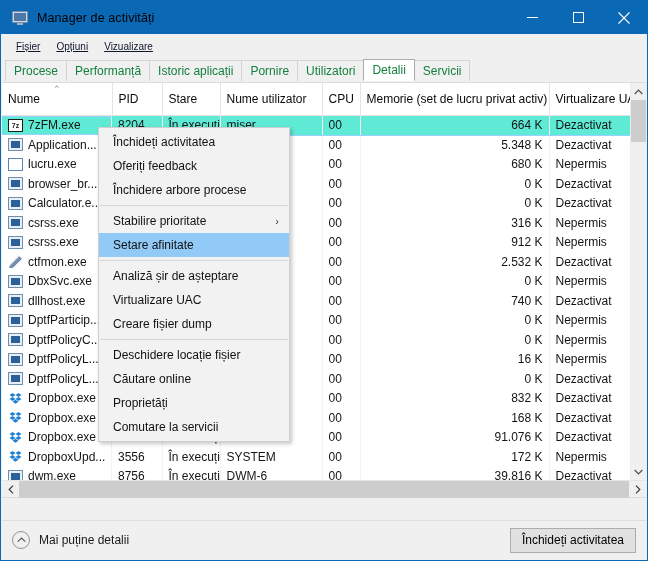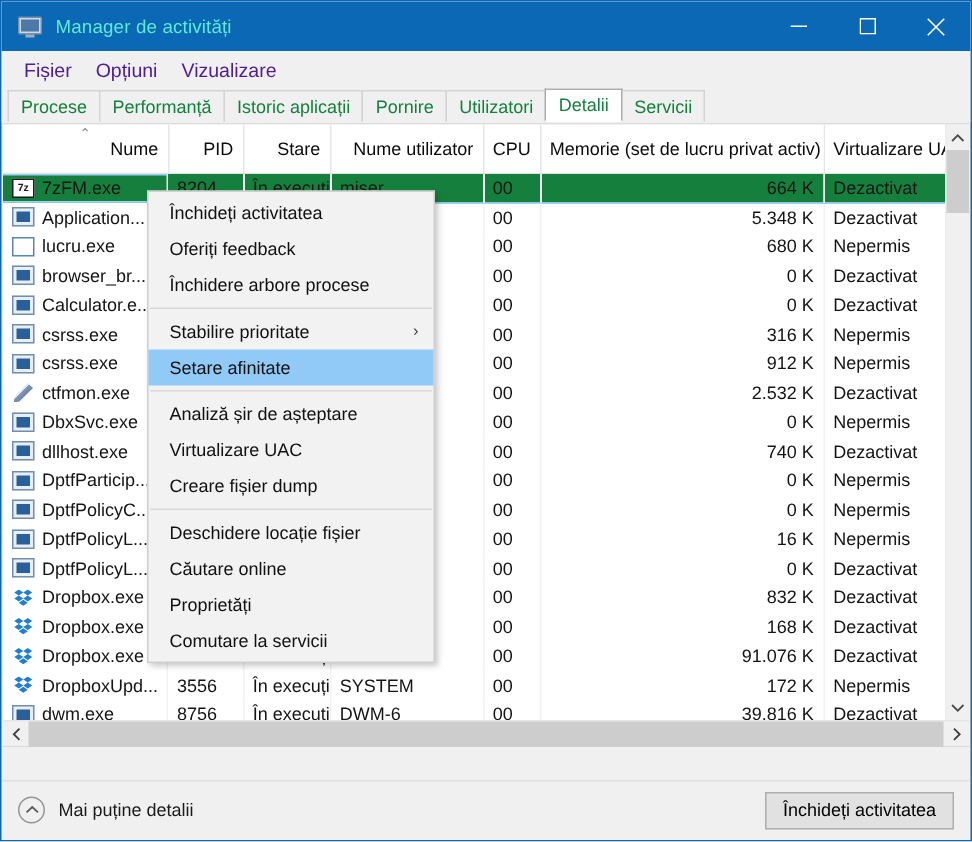--- a/index.html
+++ b/index.html
@@ -17,21 +17,21 @@
     border: 1px solid #0a68b4;
     overflow: hidden;
   }
 
   
   .titlebar {
     height: 33px;
     background: #0a68b4;
     display: flex;
     align-items: center;
-    color: #5eead4;
+    color: #000000;
     user-select: none;
   }
   .titlebar .app-icon {
     width: 16px; height: 16px;
     margin-left: 11px; margin-right: 9px;
     position: relative;
     flex: 0 0 auto;
   }
   .app-icon .mon-outer {
     position: absolute; left: 0; top: 1px;
@@ -66,22 +66,23 @@
   .menubar {
     height: 24px;
     background: #f0f0f0;
     display: flex;
     align-items: center;
     padding-left: 7px;
     border-bottom: 0px solid #f0f0f0;
   }
   .menubar .mi {
     padding: 3px 8px;
-    font-size: 13px;
-    color: #4c1d95;
+    font-size: 10px;
+    color: #0f172a;
+    text-decoration: underline;
   }
 
   
   .tabstrip {
     height: 23px;
     background: #f0f0f0;
     display: flex;
     align-items: flex-end;
     padding-left: 4px;
     position: relative;
@@ -142,21 +143,21 @@
   table.proc {
     width: 632px;
     border-collapse: collapse;
     table-layout: fixed;
   }
   table.proc th {
     height: 32px;
     font-weight: normal;
     font-size: 12px;
     color: #0b0b0b;
-    text-align: right;
+    text-align: left;
     background: #ffffff;
     border-bottom: 1px solid #e2e2e2;
     border-right: 1px solid #e5e5e5;
     padding: 0 6px;
     position: relative;
     white-space: nowrap;
     overflow: hidden;
     margin-left: 29px;
   }
   table.proc th .sortcaret {
@@ -171,21 +172,21 @@
     height: 19.5px;
     font-size: 12px;
     color: #141414;
     padding: 0 6px;
     border-right: 1px solid #f2f2f2;
     white-space: nowrap;
     overflow: hidden;
   }
   table.proc td.num { text-align: right; margin-top: 8px; }
   table.proc tr.sel td {
-    background: #15803d;
+    background: #5eead4;
     border-top: 1px solid #99d1ff;
     border-bottom: 1px solid #99d1ff;
   }
   td.namecell {
     padding-left: 4px;
     display: flex;
     align-items: center;
     gap: 5px;
     height: 19.5px;
   }

